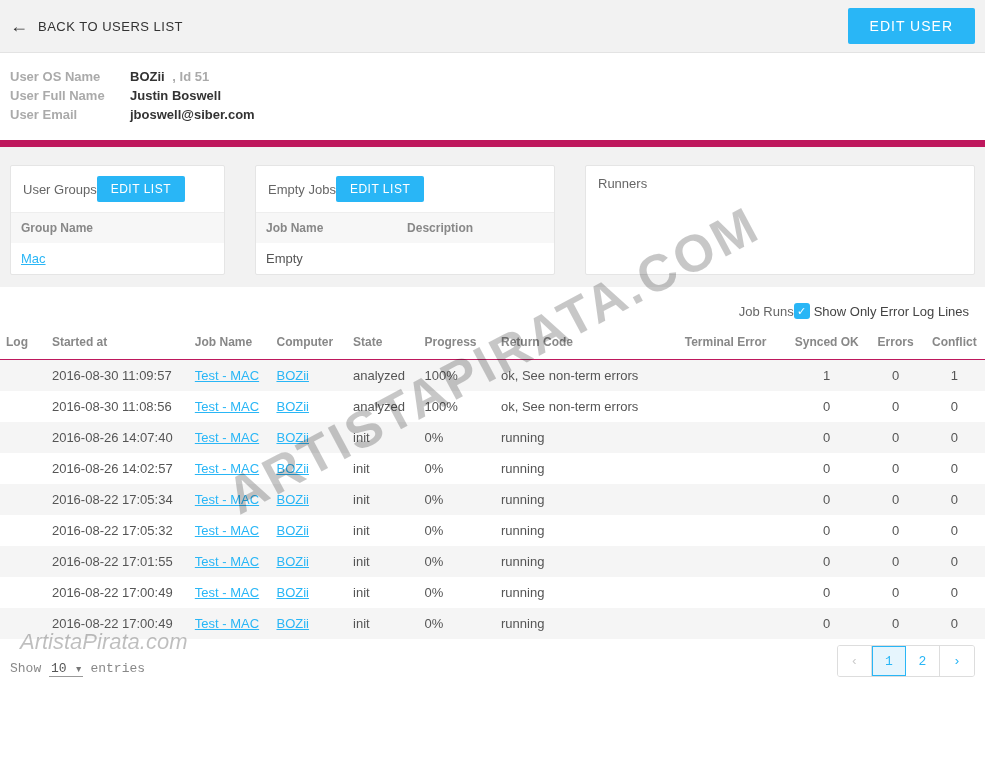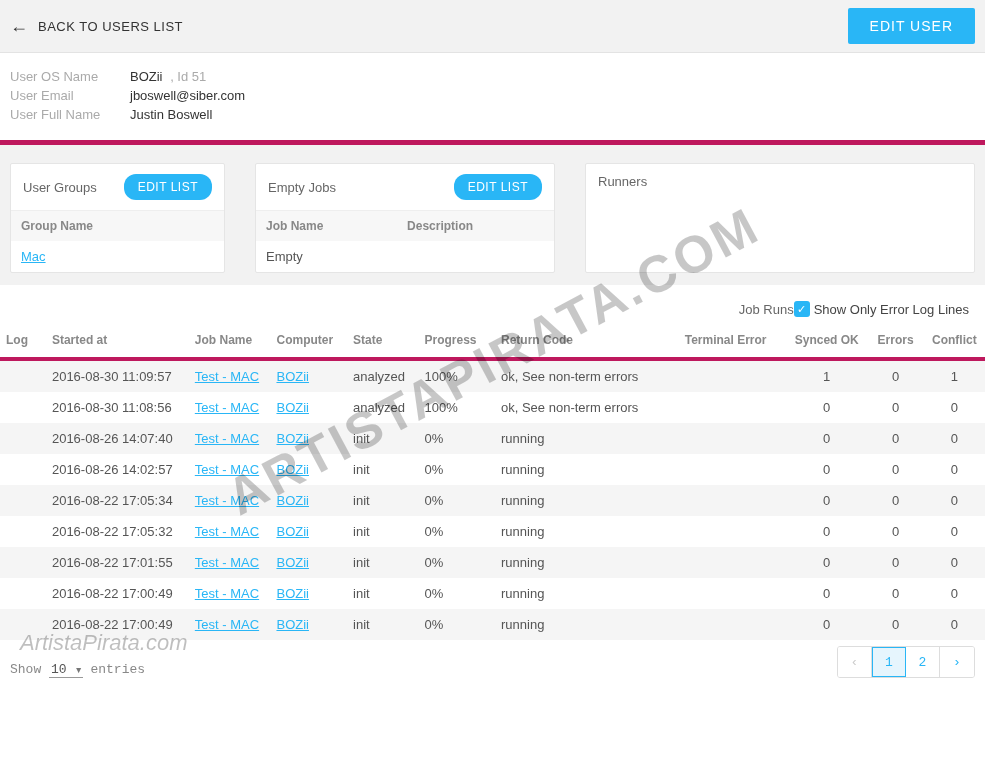--- a/index.html
+++ b/index.html
@@ -2,43 +2,43 @@
 <html><head>
 <meta charset="utf-8">
 <style>
 * { box-sizing: border-box; margin: 0; padding: 0; }
 body { font-family: Arial, Helvetica, sans-serif; font-size: 13px; color: #555; background: #fff; width: 985px; position: relative; }
 .topbar { display: flex; align-items: center; justify-content: space-between; padding: 8px 10px; background: #f2f2f2; border-bottom: 1px solid #e3e3e3; }
 .back { display: flex; align-items: center; gap: 10px; color: #333; cursor: pointer; }
 .back .arrow { font-size: 18px; font-weight: bold; }
 .back-label { font-size: 13px; letter-spacing: .5px; color: #333; }
 .btn-primary { background: #29b6f6; color: #fff; border: none; padding: 10px 22px; font-size: 14px; letter-spacing: 1px; cursor: pointer; border-radius: 2px; }
-.btn-small { background: #29b6f6; color: #fff; border: none; padding: 6px 14px; font-size: 12px; letter-spacing: .5px; cursor: pointer; border-radius: 12px; }
-.user-info { padding: 14px 10px 16px; background: #fff; border-bottom: 5px solid #be185d; }
+.btn-small { background: #29b6f6; color: #fff; border: none; padding: 6px 14px; font-size: 12px; letter-spacing: .5px; cursor: pointer; border-radius: 2px; }
+.user-info { padding: 14px 10px 16px; background: #fff; border-bottom: 7px solid #be185d; font-weight: bold; }
 .user-info-row { display: flex; padding: 2px 0; font-size: 13px; }
 .user-info-label { width: 120px; color: #aaa; }
 .user-info-val { color: #333; }
 .user-info-val .id { color: #aaa; margin-left: 4px; }
 .panels { display: flex; gap: 30px; padding: 18px 10px 12px; background: #f2f2f2; }
 .panel { background: #fff; border: 1px solid #e5e5e5; border-radius: 2px; }
-.panel-hdr { display: flex; align-items: center; justify-content: space-between; padding: 10px 12px; }
+.panel-hdr { display: flex; align-items: center; justify-content: flex-start; padding: 10px 12px; }
 .panel-hdr .title { color: #666; font-size: 13px; }
 .tbl { width: 100%; border-collapse: collapse; }
 .tbl th { text-align: left; color: #888; font-weight: 600; padding: 8px 10px; border-top: 1px solid #eee; background: #f7f7f7; font-size: 12px; }
 .tbl td { padding: 8px 10px; font-size: 13px; }
 a.link { color: #29b6f6; text-decoration: underline; }
 .p-groups { width: 215px; }
 .p-jobs { width: 300px; }
 .p-runners { flex: 1; }
 .checkbox-icon { width: 16px; height: 16px; background: #29b6f6; border-radius: 3px; display: inline-flex; align-items: center; justify-content: center; color: #fff; font-size: 11px; }
 .jobruns-hdr { display: flex; align-items: center; justify-content: flex-end; padding: 16px 16px 6px; margin-left: 38px; }
 .jobruns-hdr .title { color: #666; }
 .show-err { display: flex; align-items: center; gap: 4px; color: #444; }
 .jr-table { width: 100%; border-collapse: collapse; font-size: 13px; }
-.jr-table th { text-align: left; color: #888; font-weight: 600; padding: 10px 6px; border-bottom: 4px solid #be185d; font-size: 12px; }
+.jr-table th { text-align: left; color: #888; font-weight: 600; padding: 10px 6px; border-bottom: 1px solid #be185d; font-size: 12px; }
 .jr-table td { padding: 8px 6px; color: #555; }
 .jr-table tbody tr:nth-child(odd) { background: #f5f5f5; }
 .col-log { width: 45px; }
 .col-started { width: 140px; }
 .col-job { width: 80px; }
 .col-comp { width: 75px; }
 .col-state { width: 70px; }
 .col-prog { width: 75px; }
 .col-rc { width: 180px; }
 .col-te { width: 105px; }
@@ -71,26 +71,26 @@
 
 <div class="user-info">
   <div class="user-info-row">
     <span class="user-info-label">User OS Name</span>
     <span class="user-info-val">
       <span>BOZii</span>
       <span class="id"><span>, Id</span> <span>51</span></span>
     </span>
   </div>
   <div class="user-info-row">
+    <span class="user-info-label">User Full Name</span>
+    <span class="user-info-val">Justin Boswell</span>
+  </div>
+  <div class="user-info-row">
     <span class="user-info-label">User Email</span>
     <span class="user-info-val">jboswell@siber.com</span>
-  </div>
-  <div class="user-info-row">
-    <span class="user-info-label">User Full Name</span>
-    <span class="user-info-val">Justin Boswell</span>
   </div>
 </div>
 
 <div class="panels">
   <div class="panel p-groups">
     <div class="panel-hdr">
       <span class="title">User Groups</span>
       <button class="btn-small">EDIT LIST</button>
     </div>
     <table class="tbl">

